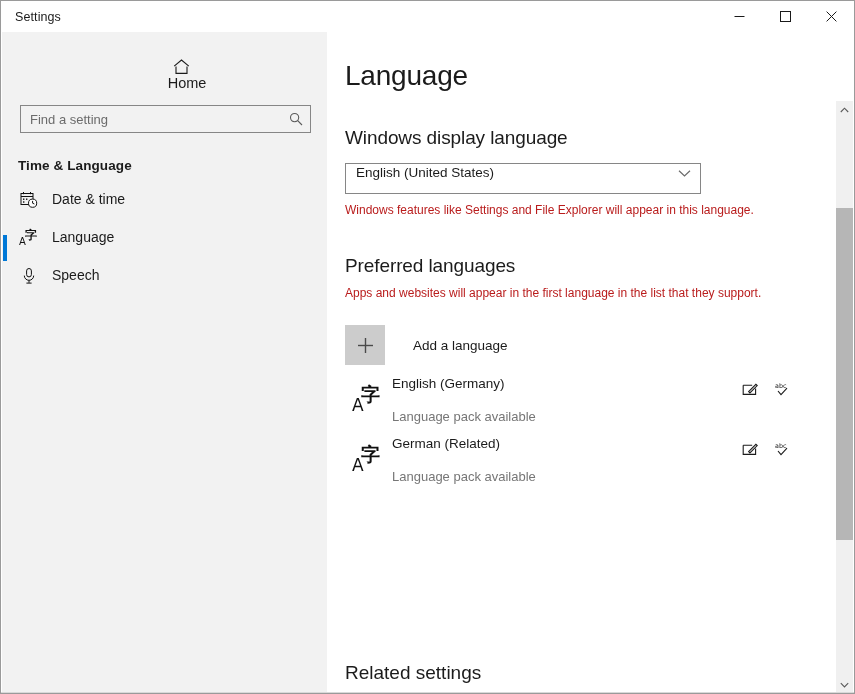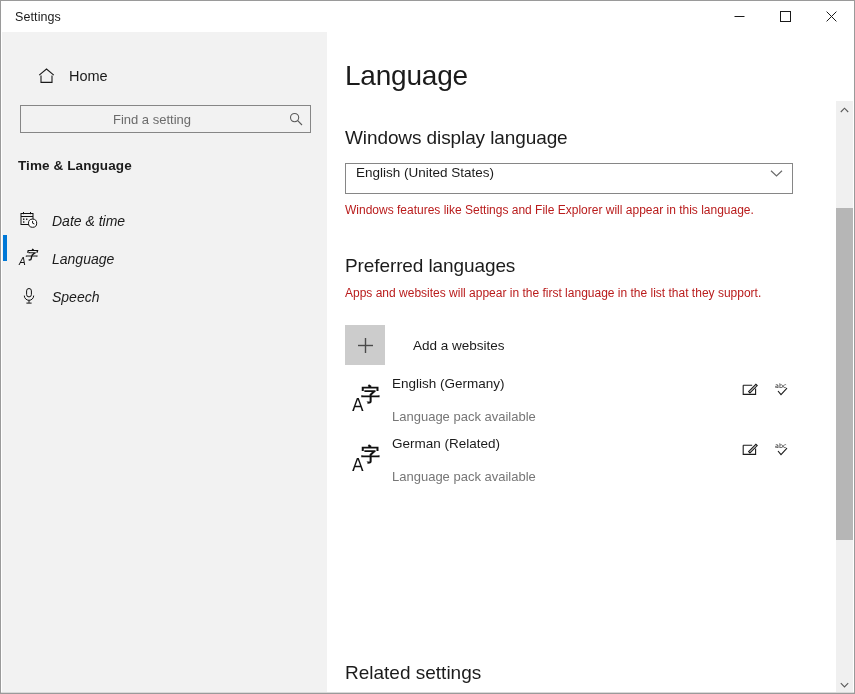--- a/index.html
+++ b/index.html
@@ -68,20 +68,21 @@
     background: #f2f2f2;
     box-sizing: border-box;
   }
   .home-row {
     display: flex;
     align-items: center;
     height: 34px;
     margin-top: 27px;
     padding-left: 33px;
     cursor: default;
+    flex-direction: column;
   }
   .home-icon {
     width: 22px;
     display: flex;
     justify-content: center;
     align-items: center;
   }
   .home-label {
     font-size: 14.5px;
     color: #1b1b1b;
@@ -100,21 +101,20 @@
   .search-input {
     flex: 1;
     border: 0;
     outline: 0;
     background: transparent;
     font-family: "Liberation Sans", sans-serif;
     font-size: 13px;
     color: #0369a1;
     padding: 0 8px 0 9px;
     height: 26px;
-    text-align: center;
   }
   .search-input::placeholder { color: #6b6b6b; opacity: 1; }
   .search-icon-btn {
     width: 28px;
     height: 26px;
     display: flex;
     align-items: center;
     justify-content: center;
     cursor: default;
   }
@@ -122,25 +122,24 @@
     font-size: 13.5px;
     font-weight: bold;
     color: #1b1b1b;
     margin: 25px 0 0 16px;
     letter-spacing: .1px;
   }
   .nav-list { margin-top: 18px; }
   .nav-item {
     position: relative;
     display: flex;
-    align-items: flex-end;
+    align-items: flex-start;
     height: 38px;
     padding-left: 16px;
     cursor: default;
-    font-style: italic;
   }
   .nav-item .accent {
     position: absolute;
     left: 1px; top: 6px;
     width: 4px;
     height: 26px;
     background: #0078d7;
     display: none;
   }
   .nav-item.selected .accent { display: block; }
@@ -197,21 +196,21 @@
   }
   .h2 {
     font-size: 19px;
     font-weight: normal;
     color: #1b1b1b;
     margin: 35px 0 0 0;
     letter-spacing: -.1px;
   }
   .combobox {
     margin-top: 14px;
-    width: 448px;
+    width: 356px;
     height: 31px;
     border: 1px solid #868686;
     background: #ffffff;
     box-sizing: border-box;
     display: flex;
     align-items: center;
     justify-content: space-between;
     padding: 0 9px 12px 10px;
     cursor: default;
   }
@@ -486,21 +485,21 @@
 
     <div class="body-text wide">Apps and websites will appear in the first language in the list that they support.</div>
 
     <div class="add-lang-row">
       <span class="add-lang-box">
         <svg width="17" height="17" viewBox="0 0 17 17">
           <line x1="8.5" y1="1" x2="8.5" y2="16" stroke="#4a4a4a" stroke-width="1.4"></line>
           <line x1="1" y1="8.5" x2="16" y2="8.5" stroke="#4a4a4a" stroke-width="1.4"></line>
         </svg>
       </span>
-      <span class="add-lang-label">Add a websites</span>
+      <span class="add-lang-label">Add a language</span>
     </div>
 
     <div class="lang-row">
       <span class="lang-flag">
         <span class="glyph-lang-big">
           <span class="a">A</span>
           <span class="cjk">字</span>
         </span>
       </span>
       <span class="lang-texts">

